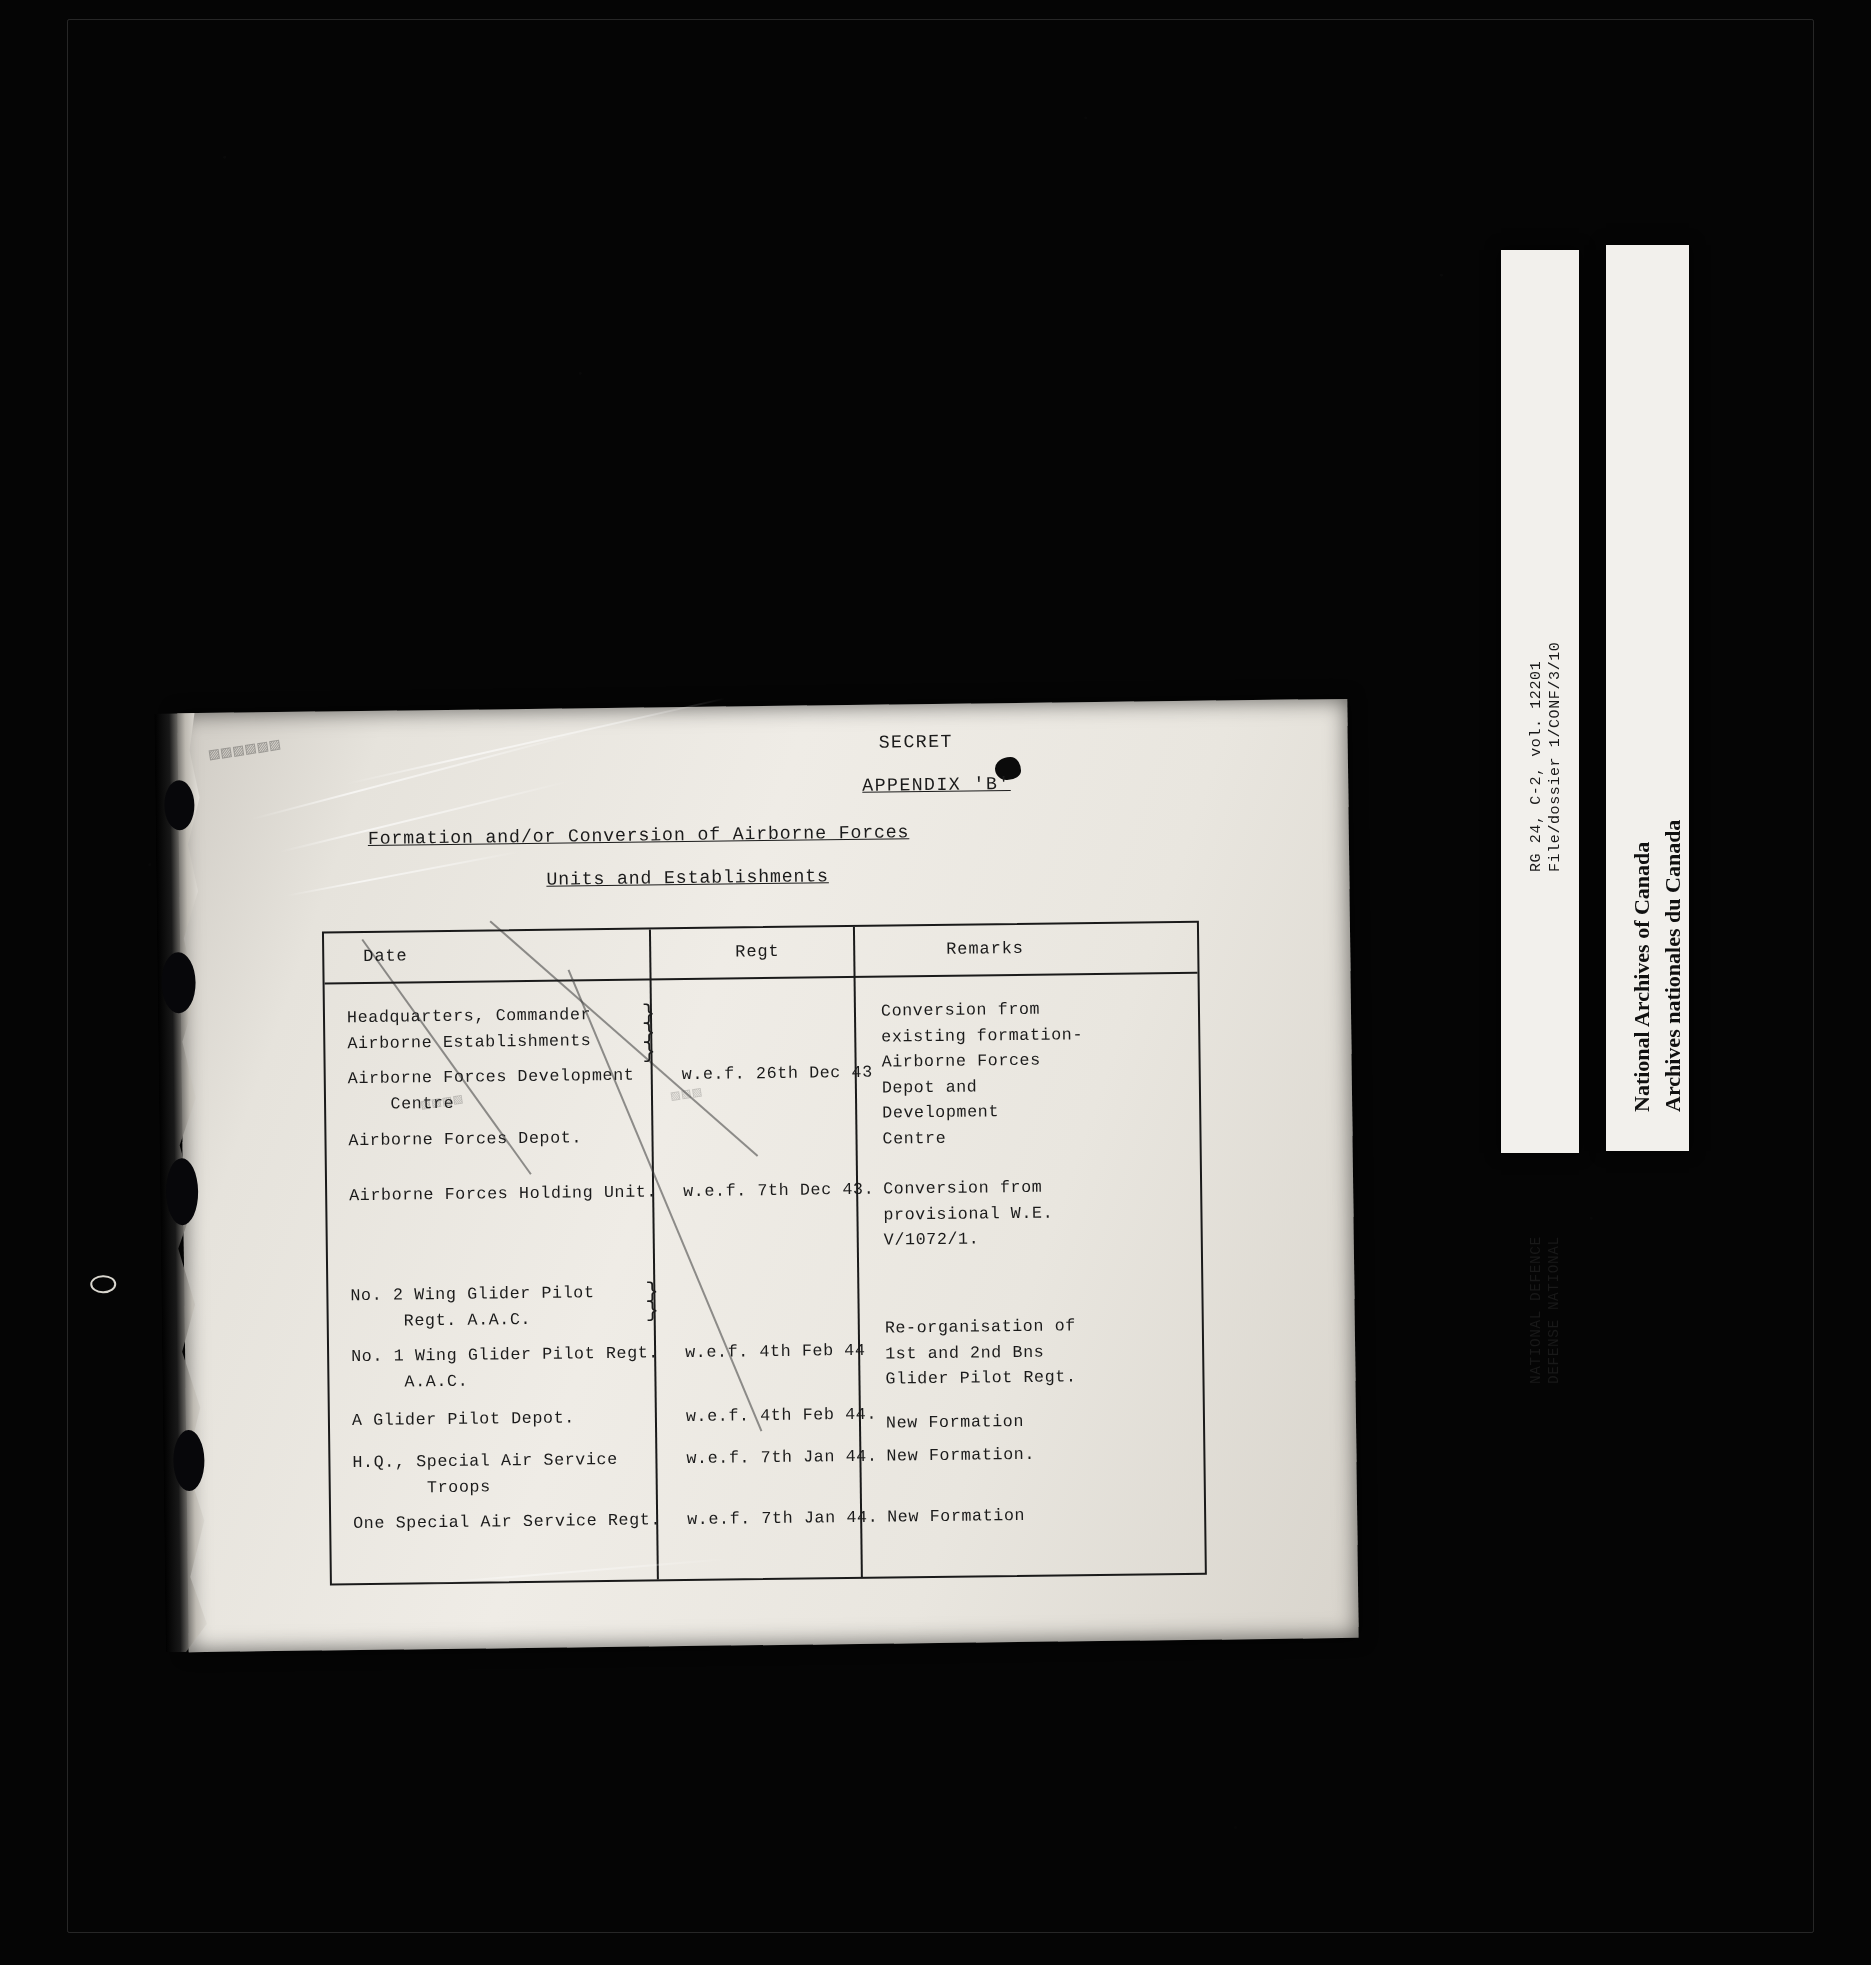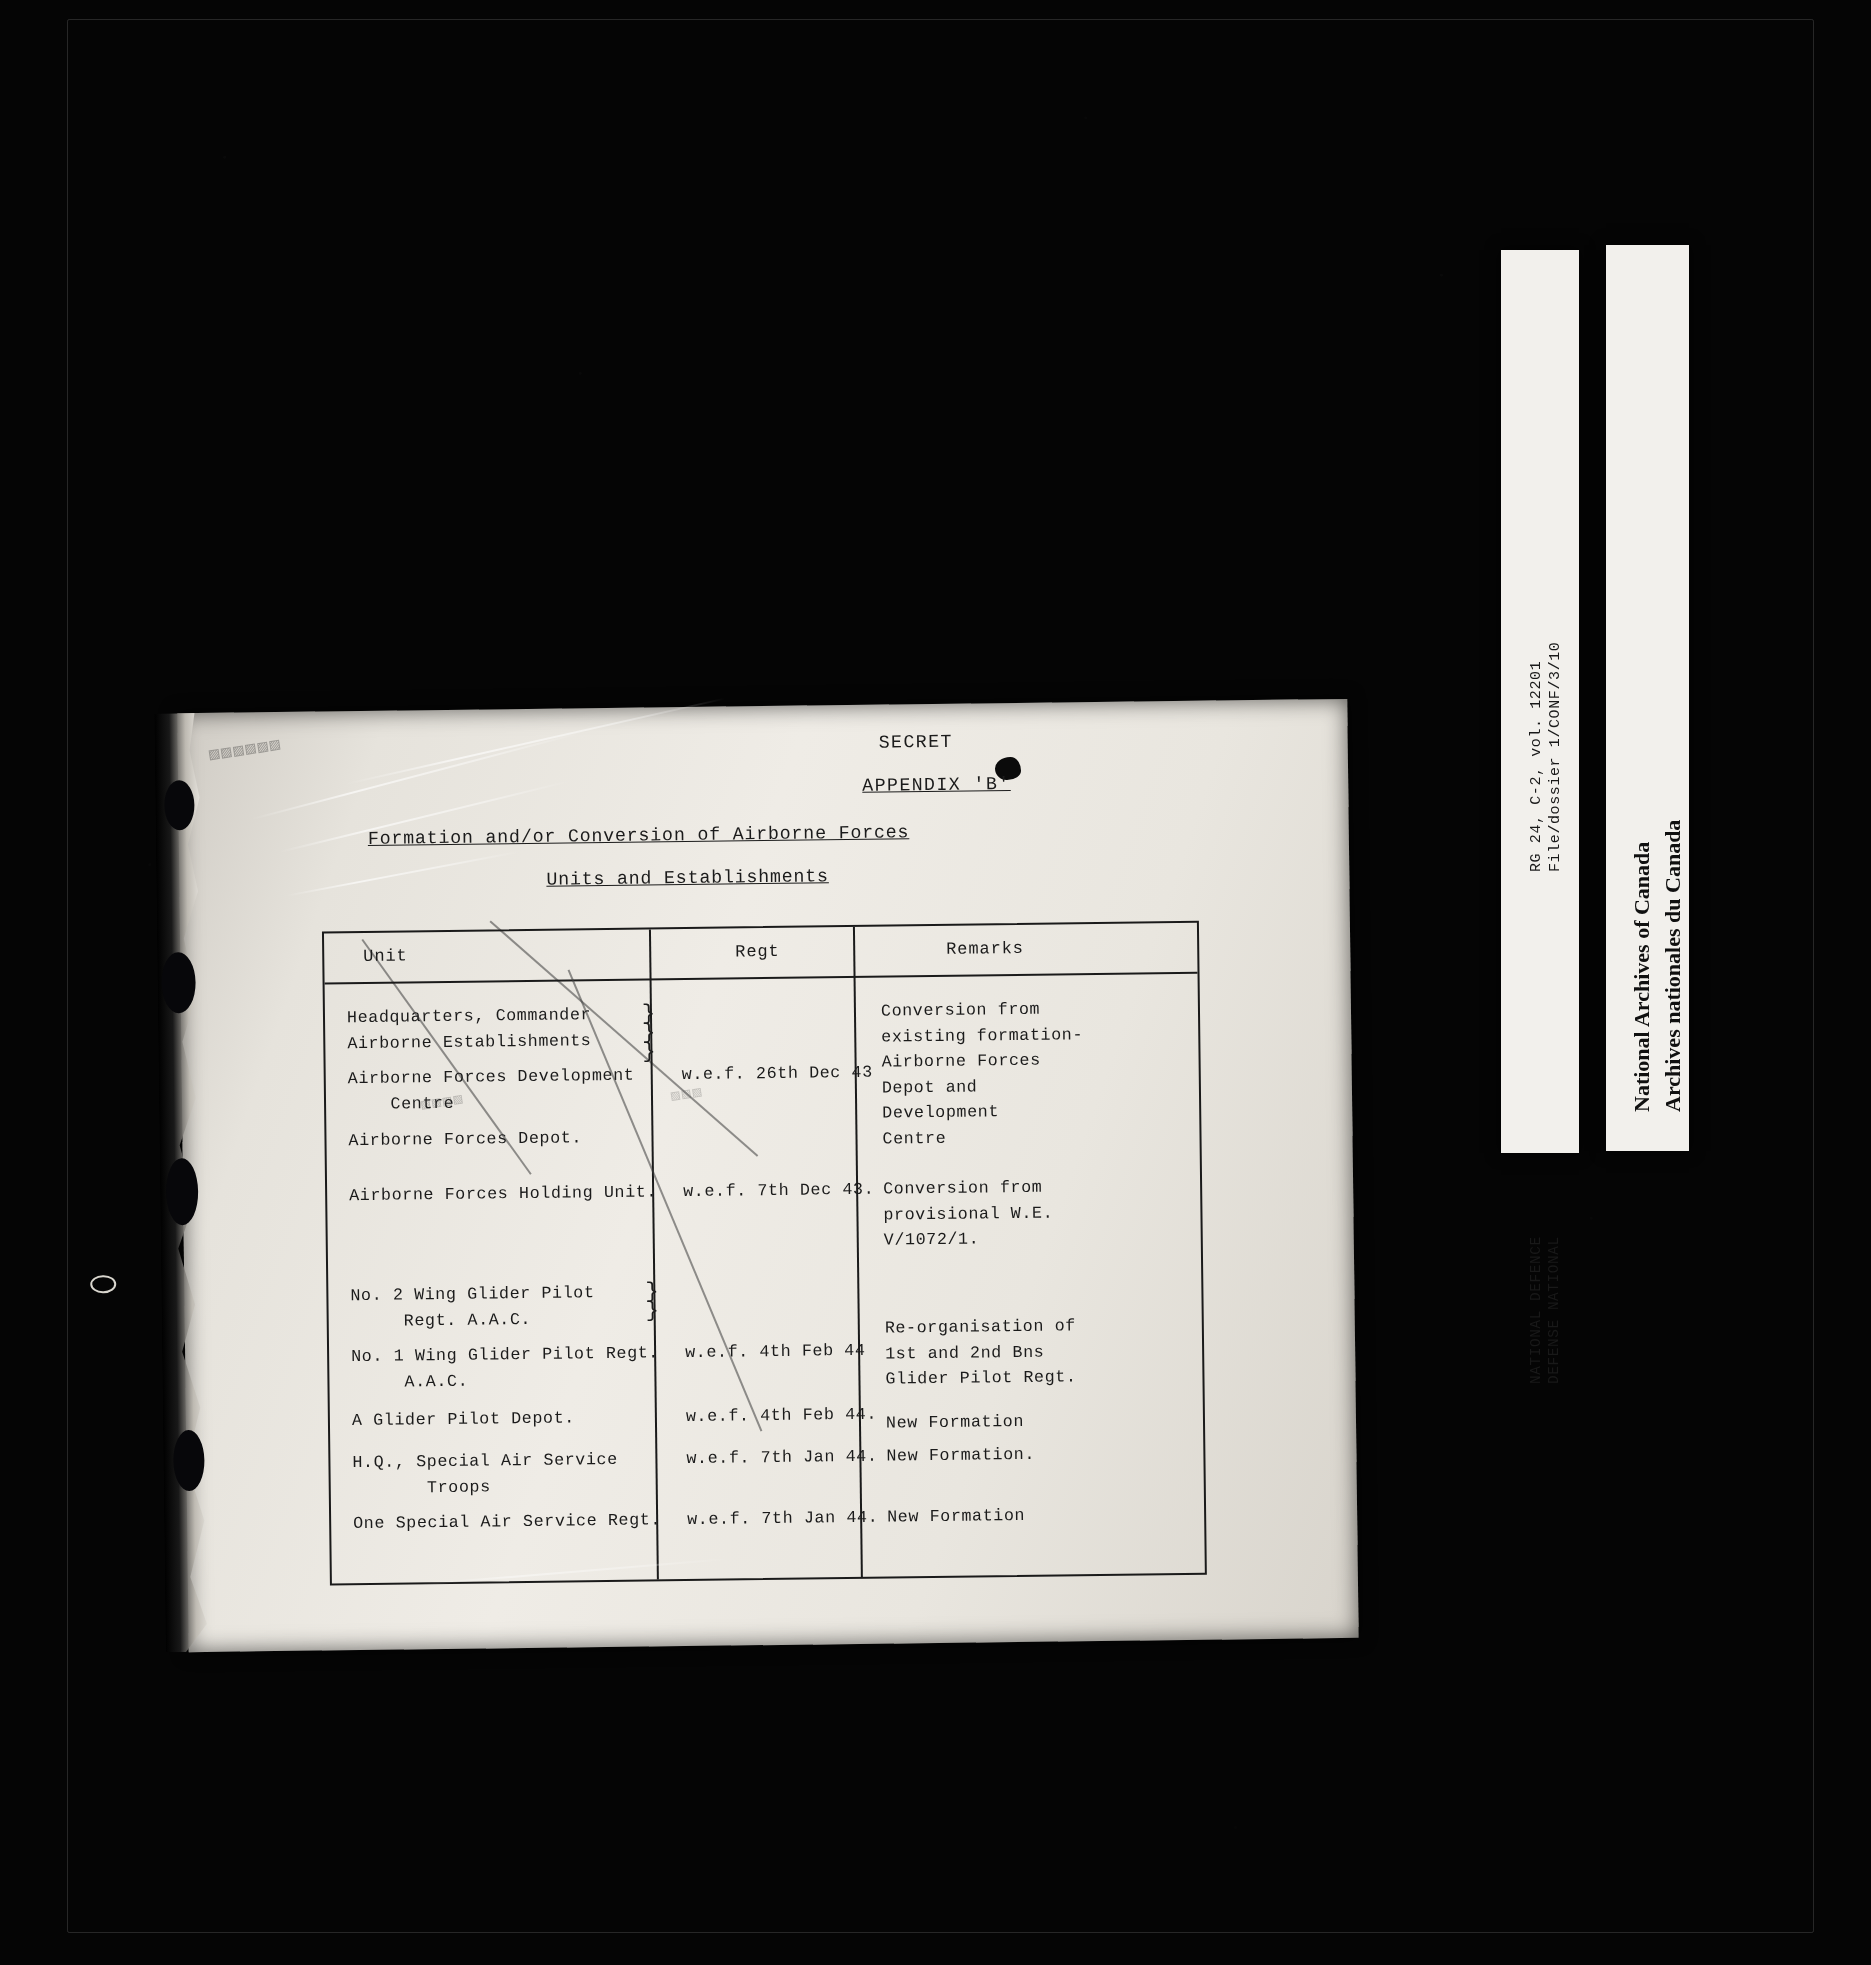--- a/index.html
+++ b/index.html
@@ -298,21 +298,21 @@
     <div class="secret">SECRET</div>
     <div class="appendix">APPENDIX 'B'</div>
     <div class="title-1">Formation and/or Conversion of Airborne Forces</div>
     <div class="title-2">Units and Establishments</div>
 
     <div class="tbl">
       <div class="vline v1"></div>
       <div class="vline v2"></div>
       <div class="hline"></div>
 
-      <div class="th c1">Unit</div>
+      <div class="th c1">Date</div>
       <div class="th c2">Regt</div>
       <div class="th c3">Remarks</div>
 
       <div class="cell col-unit" style="top:72px;">Headquarters, Commander
 Airborne Establishments</div>
       <div class="cell col-rem" style="top:72px;">Conversion from
 existing formation-
 Airborne Forces
 Depot and
 Development

